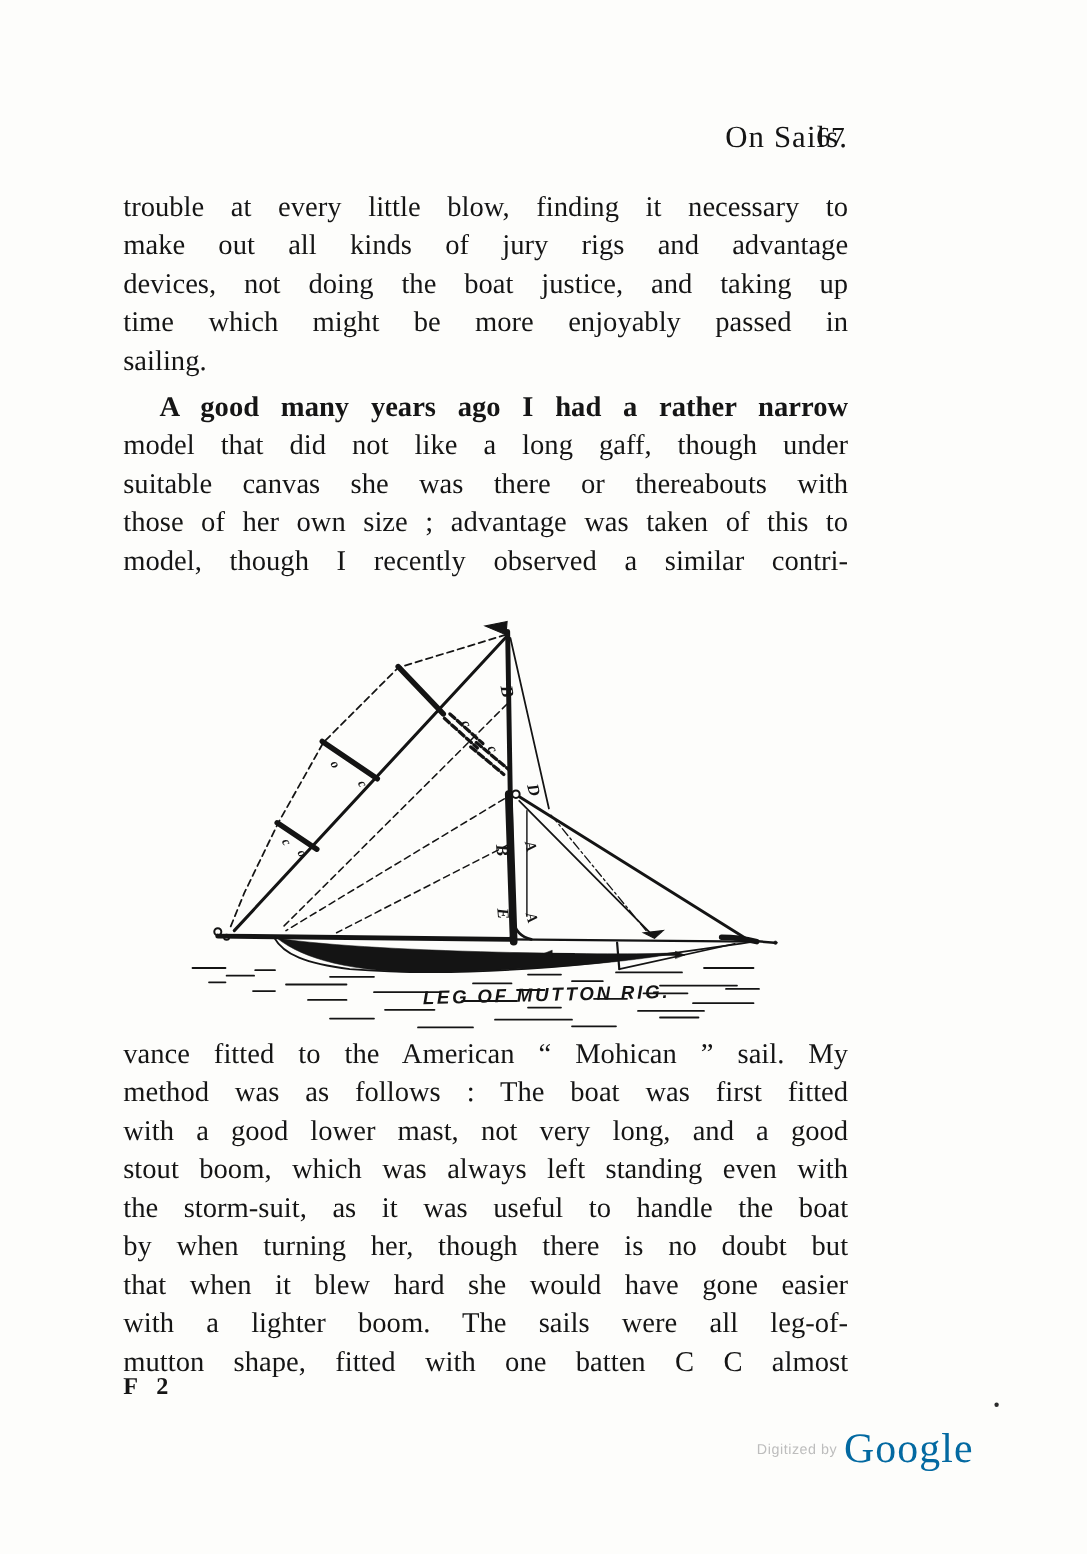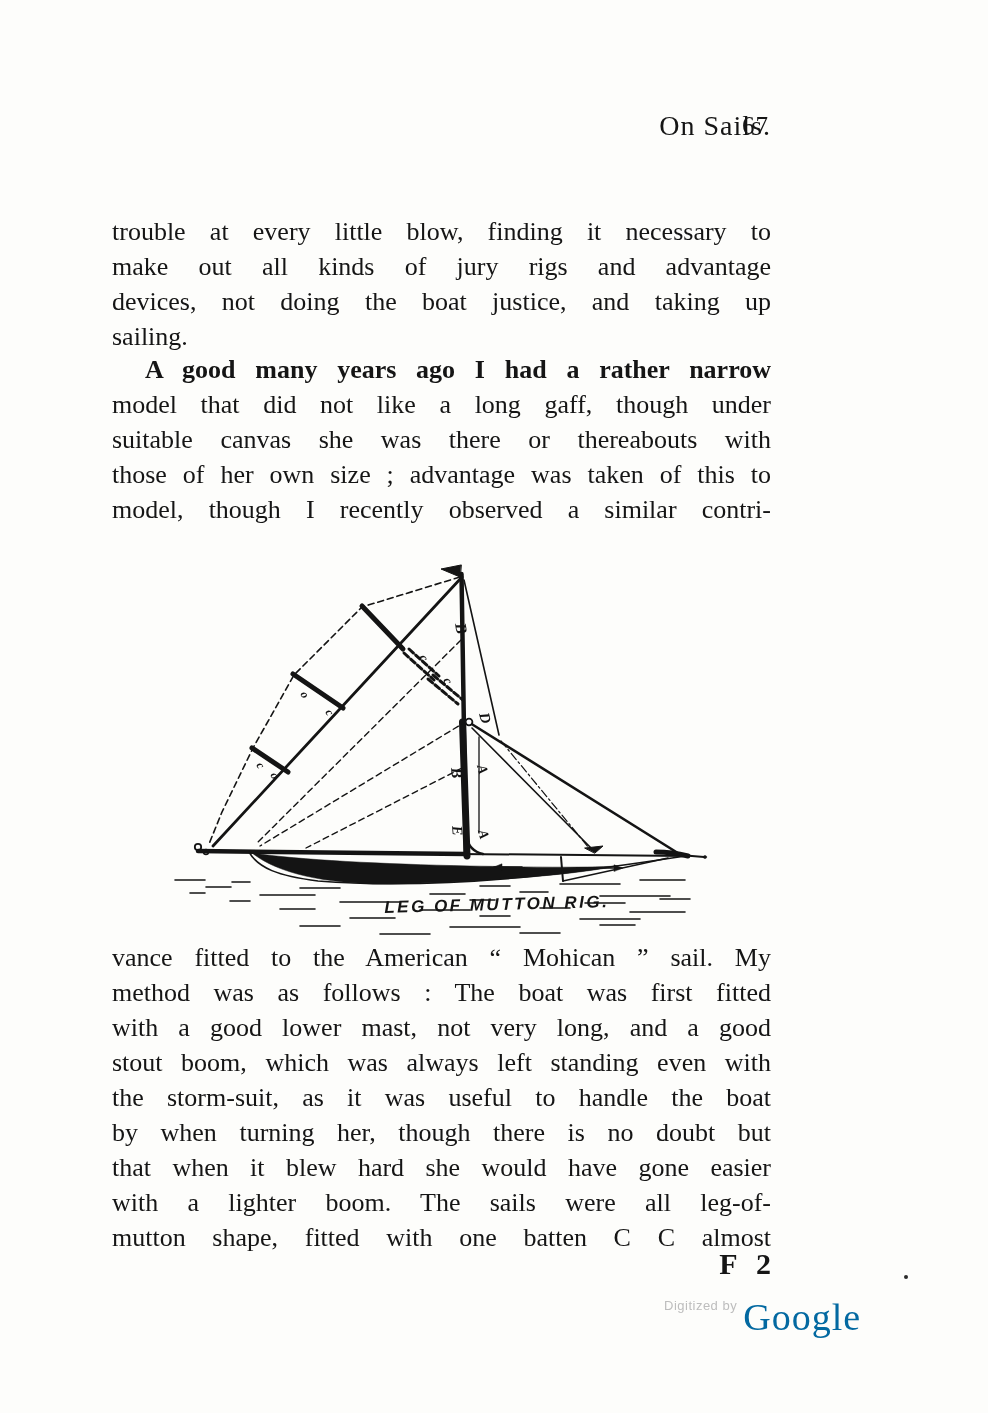--- a/index.html
+++ b/index.html
@@ -20,21 +20,21 @@
     font-size:28px;letter-spacing:1px;
   }
   .header .pagenum{
     position:absolute;right:2px;top:2px;
     font-size:25px;letter-spacing:1px;
   }
   .para-slot{
     position:absolute;left:112px;width:659px;
     font-size:26px;line-height:35px;word-spacing:1.5px;
   }
-  #para-0{top:170px;margin-top:44px;}
+  #para-0{top:170px;}
   #para-1{top:352px;}
   #para-2{top:940px;}
   .tline{
     text-align:justify;
     text-align-last:justify;
     height:35px;white-space:normal;
   }
   .tline.flush{text-align-last:left;}
   .tline.first{text-indent:33px;font-weight:bold;}
   .figure-wrap{position:absolute;left:128px;top:556px;width:600px;height:392px;}
@@ -42,29 +42,29 @@
     font-family:"Liberation Serif","DejaVu Serif",serif;
     font-style:italic;font-weight:bold;fill:#141414;
   }
   .figcaption{
     font-family:"Liberation Sans","DejaVu Sans",sans-serif;
     font-style:italic;font-weight:bold;
     letter-spacing:2.5px;font-size:17px;fill:#141414;
   }
   .signature{
     position:absolute;left:112px;top:1247px;width:659px;
-    text-align:right;font-size:30px;font-weight:bold;word-spacing:12px;
+    text-align:left;font-size:22px;font-weight:bold;word-spacing:12px;
   }
   .ink-speck{
     position:absolute;left:904px;top:1275px;width:4px;height:4px;
     border-radius:50%;background:#2b2b2b;
   }
   .watermark{
-    position:absolute;left:664px;top:1298px;width:260px;
-    display:flex;align-items:flex-start;
+    position:absolute;left:688px;top:1298px;width:260px;
+    display:flex;align-items:center;
   }
   .wm-prefix{
     font-family:"Liberation Sans","DejaVu Sans",sans-serif;
     font-size:13px;color:#bdbdbd;letter-spacing:0.5px;margin-right:6px;
   }
   .wm-brand{
     font-family:"Liberation Serif","DejaVu Serif",serif;
     font-size:38px;color:#0369a1;letter-spacing:1px;line-height:1;
   }
 </style>
@@ -75,20 +75,21 @@
 
   <div class="header">
     <span class="title">On Sails.</span>
     <span class="pagenum">67</span>
   </div>
 
   <div class="para-slot" id="para-0">
       <div class="tline">trouble at every little blow, finding it necessary to</div>
       <div class="tline">make out all kinds of jury rigs and advantage</div>
       <div class="tline">devices, not doing the boat justice, and taking up</div>
+      <div class="tline">time which might be more enjoyably passed in</div>
       <div class="tline flush">sailing.</div>
     </div>
   <div class="para-slot" id="para-1">
       <div class="tline first">A good many years ago I had a rather narrow</div>
       <div class="tline">model that did not like a long gaff, though under</div>
       <div class="tline">suitable canvas she was there or thereabouts with</div>
       <div class="tline">those of her own size ; advantage was taken of this to</div>
       <div class="tline">model, though I recently observed a similar contri-</div>
     </div>
   <div class="para-slot" id="para-2">

